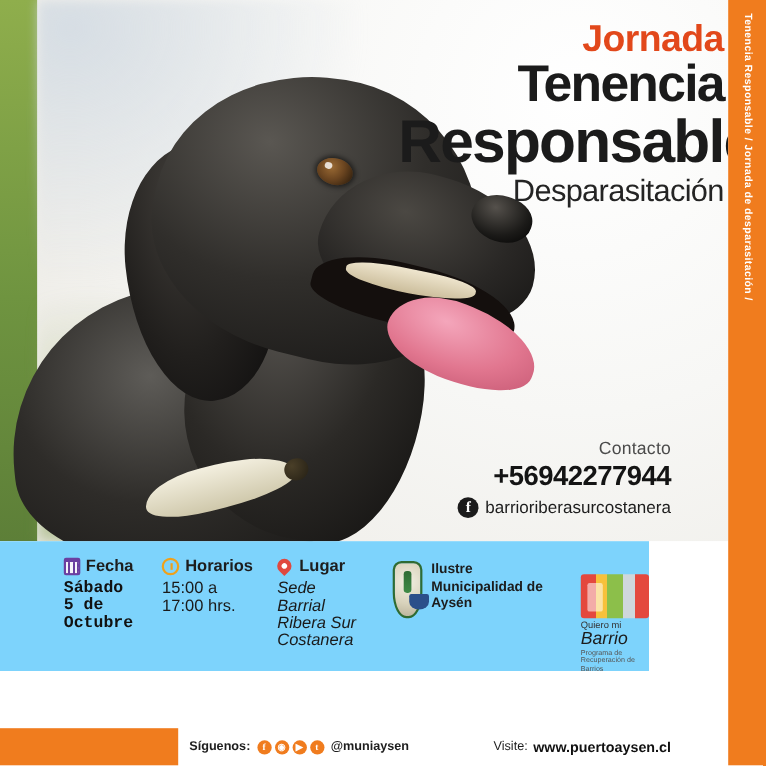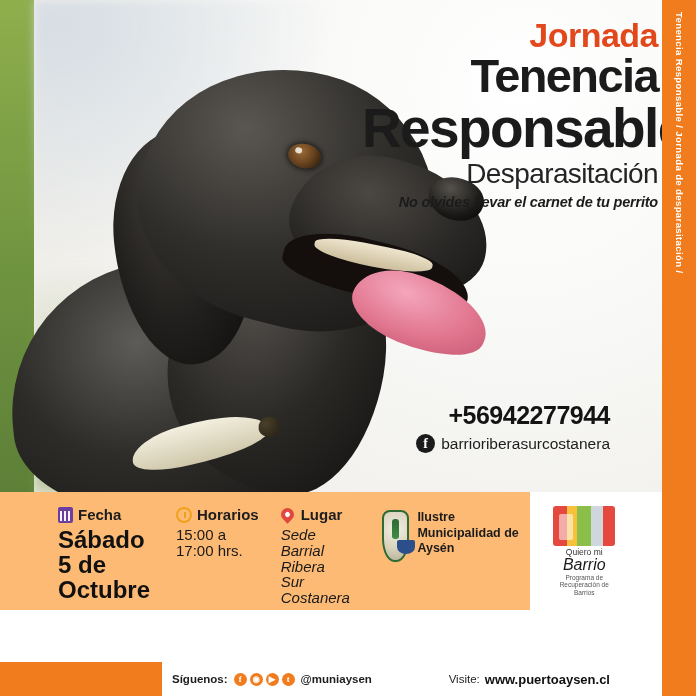--- a/index.html
+++ b/index.html
@@ -257,39 +257,39 @@
     font-size: 14px; font-weight: bold;
     font-family: "Liberation Serif", serif;
     display: flex; align-items: center; justify-content: center;
     line-height: 1;
   }
 
   
   .infobar {
     position: absolute;
     left: 0; top: 492px;
-    width: 530px; height: 118px;
-    background: #fdba74;
+    width: 590px; height: 118px;
+    background: #7dd3fc;
   }
   .infobar .inner {
     position: absolute; left: 58px; top: 14px;
     display: flex; align-items: flex-start; gap: 22px;
   }
   .block { }
   .block .head {
     display: flex; align-items: center; gap: 5px;
     margin-bottom: 4px;
   }
   .block .head .txt {
     font-size: 15px; font-weight: bold; color: #1d1d1d;
   }
   .block .val {
     font-size: 17px; font-weight: bold; color: #111; line-height: 1.05;
   }
-  .block.fecha .val { font-size: 24px; }
+  .block.fecha .val { font-size: 15px; font-family: Liberation Mono, monospace; }
   .block.horarios .val, .block.lugar .val {
     font-size: 15px; font-weight: normal; color: #1a1a1a;
   }
   .block.lugar .val { font-style: italic; }
   .block.horarios { margin-left: 4px; }
 
   .ico { width: 15px; height: 16px; position: relative; display: inline-block; }
   .ico.cal { background: #6b3fa0; border-radius: 2px; }
   .ico.cal::before{
     content:""; position:absolute; left:2px; top:4px; right:2px; bottom:2px;
@@ -329,21 +329,21 @@
     border-radius:3px;
   }
   .crest::after{
     content:"";position:absolute;left:13px;top:28px;width:18px;height:14px;
     background:#2b4f8a; border-radius:2px 2px 50% 50%;
   }
   .muni .mtext {
     font-size: 12.5px; font-weight: bold; color: #1c1c1c; line-height: 1.25;
   }
   .barrio {
-    margin-left: 12px; margin-top: 0; text-align: center;
+    margin-left: 12px; margin-top: 16px; 
   }
   .barrio .tiles {
     width: 62px; height: 40px; margin: 0 auto;
     background:
       linear-gradient(90deg,#e4483e 0 22%, #f7c13b 22% 38%, #8cbf4a 38% 62%, #cfd7dc 62% 80%, #e4483e 80% 100%);
     border-radius: 3px;
     position: relative;
   }
   .barrio .tiles::after{
     content:"";position:absolute;left:6px;top:8px;width:14px;height:26px;
@@ -484,24 +484,24 @@
       <div class="nose"></div>
       <div class="eye"></div>
       <div class="collar"></div>
     </div>
 
     <div class="headline">
       <div class="jornada">Jornada</div>
       <div class="t1">Tenencia</div>
       <div class="t2">Responsable</div>
       <div class="desp">Desparasitación</div>
-      <div class="sub">No olvides llevar el carnet de tu perrito</div>
     </div>
 
     <div class="contact">
+      <div class="label">Contacto</div>
       <div class="phone">+56942277944</div>
       <div class="fbrow">
         <span class="fb-badge">f</span>
         <span class="handle">barrioriberasurcostanera</span>
       </div>
     </div>
   </div>
 
   <div class="infobar">
     <div class="inner">

